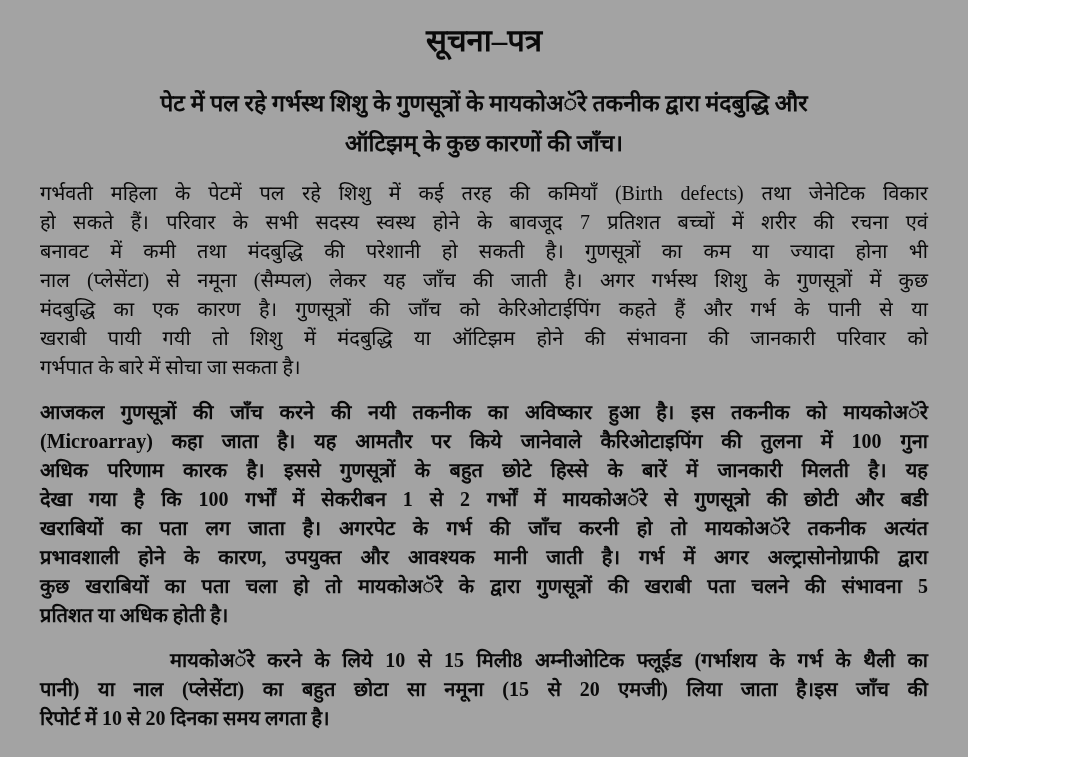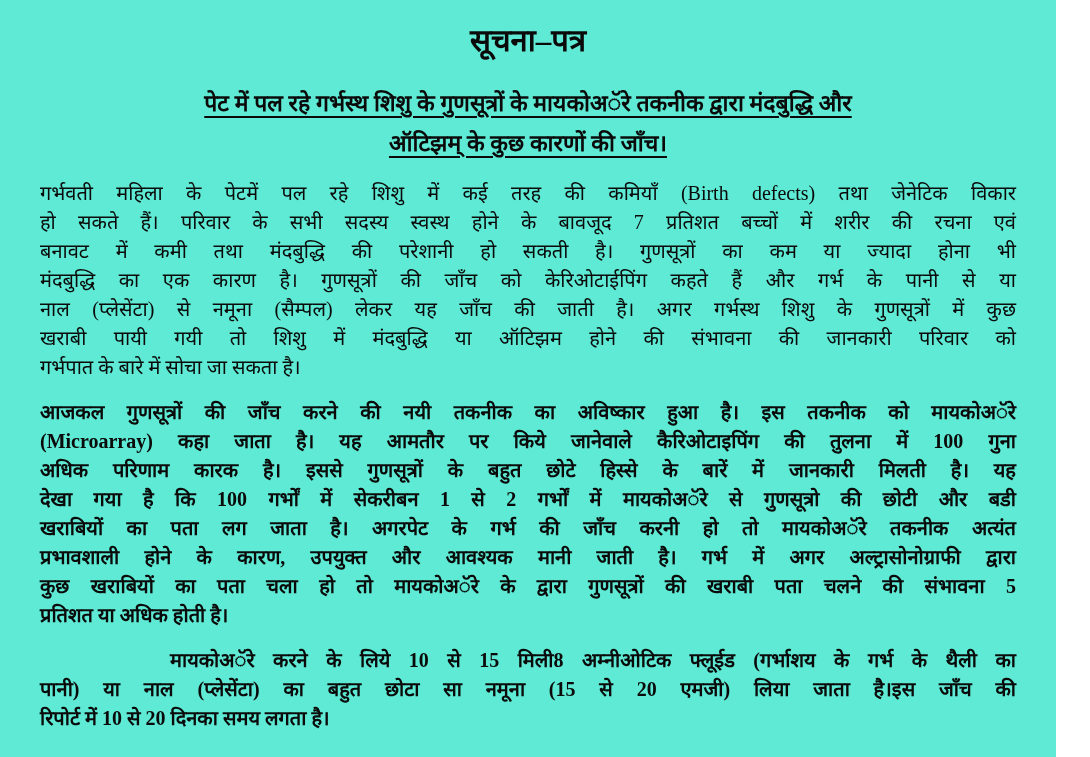--- a/index.html
+++ b/index.html
@@ -2,23 +2,23 @@
 <html lang="hi"><head>
 <meta charset="utf-8">
 <style>
   html, body {
     margin: 0;
     padding: 0;
     background: #ffffff;
   }
   .page {
     position: relative;
-    width: 1056px;
+    width: 968px;
     height: 757px;
-    background: #5eead4;
+    background: #a3a3a3;
     color: #0a0a0a;
     overflow: hidden;
     font-family: "Liberation Serif", "DejaVu Serif", serif;
   }
   .title {
     margin: 0;
     padding-top: 22px;
     text-align: center;
     font-size: 31px;
     line-height: 38px;
@@ -26,21 +26,20 @@
     color: #0a0a0a;
   }
   .subtitle {
     margin-top: 24px;
     text-align: center;
     font-size: 23px;
     line-height: 40px;
     font-weight: 700;
   }
   .subtitle .u {
-    text-decoration: underline;
     text-decoration-thickness: 2px;
     text-underline-offset: 5px;
   }
   .body {
     margin: 15px 40px 0 40px;
     font-size: 20px;
     line-height: 29px;
   }
   .para { margin: 0; }
   .para + .para { margin-top: 16px; font-weight: bold; }
@@ -66,22 +65,22 @@
     <div class="sub-line"><span class="u">पेट में पल रहे गर्भस्थ शिशु के गुणसूत्रों के मायकोअॅरे तकनीक द्वारा मंदबुद्धि और</span></div>
     <div class="sub-line"><span class="u">ऑटिझम् के कुछ कारणों की जाँच।</span></div>
   </div>
 
   <div class="body">
 
     <div class="para">
       <div class="line">गर्भवती महिला के पेटमें पल रहे शिशु में कई तरह की कमियाँ (Birth defects) तथा जेनेटिक विकार</div>
       <div class="line">हो सकते हैं। परिवार के सभी सदस्य स्वस्थ होने के बावजूद 7 प्रतिशत बच्चों में शरीर की रचना एवं</div>
       <div class="line">बनावट में कमी तथा मंदबुद्धि की परेशानी हो सकती है। गुणसूत्रों का कम या ज्यादा होना भी</div>
+      <div class="line">नाल (प्लेसेंटा) से नमूना (सैम्पल) लेकर यह जाँच की जाती है। अगर गर्भस्थ शिशु के गुणसूत्रों में कुछ</div>
       <div class="line">मंदबुद्धि का एक कारण है। गुणसूत्रों की जाँच को केरिओटाईपिंग कहते हैं और गर्भ के पानी से या</div>
-      <div class="line">नाल (प्लेसेंटा) से नमूना (सैम्पल) लेकर यह जाँच की जाती है। अगर गर्भस्थ शिशु के गुणसूत्रों में कुछ</div>
       <div class="line">खराबी पायी गयी तो शिशु में मंदबुद्धि या ऑटिझम होने की संभावना की जानकारी परिवार को</div>
       <div class="line last">गर्भपात के बारे में सोचा जा सकता है।</div>
     </div>
 
     <div class="para">
       <div class="line">आजकल गुणसूत्रों की जाँच करने की नयी तकनीक का अविष्कार हुआ है। इस तकनीक को मायकोअॅरे</div>
       <div class="line">(Microarray) कहा जाता है। यह आमतौर पर किये जानेवाले कैरिओटाइपिंग की तुलना में 100 गुना</div>
       <div class="line">अधिक परिणाम कारक है। इससे गुणसूत्रों के बहुत छोटे हिस्से के बारें में जानकारी मिलती है। यह</div>
       <div class="line">देखा गया है कि 100 गर्भों में सेकरीबन 1 से 2 गर्भों में मायकोअॅरे से गुणसूत्रो की छोटी और बडी</div>
       <div class="line">खराबियों का पता लग जाता है। अगरपेट के गर्भ की जाँच करनी हो तो मायकोअॅरे तकनीक अत्यंत</div>

